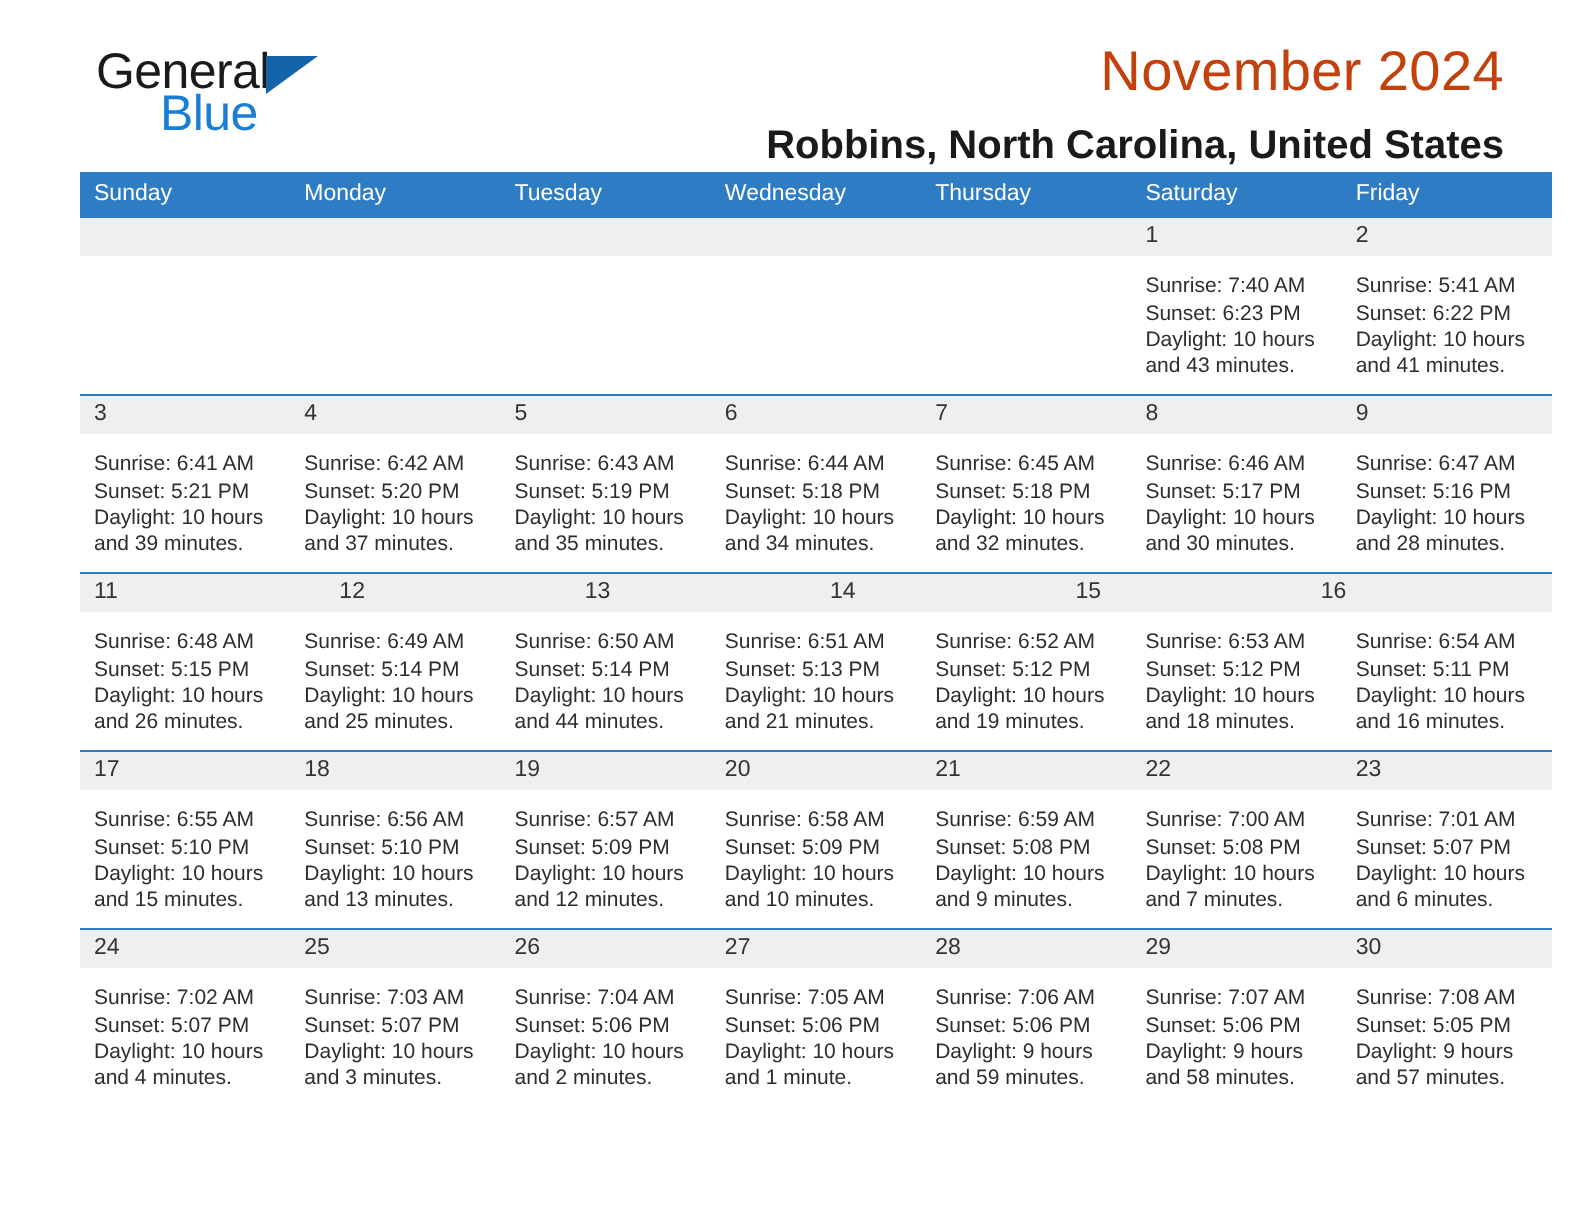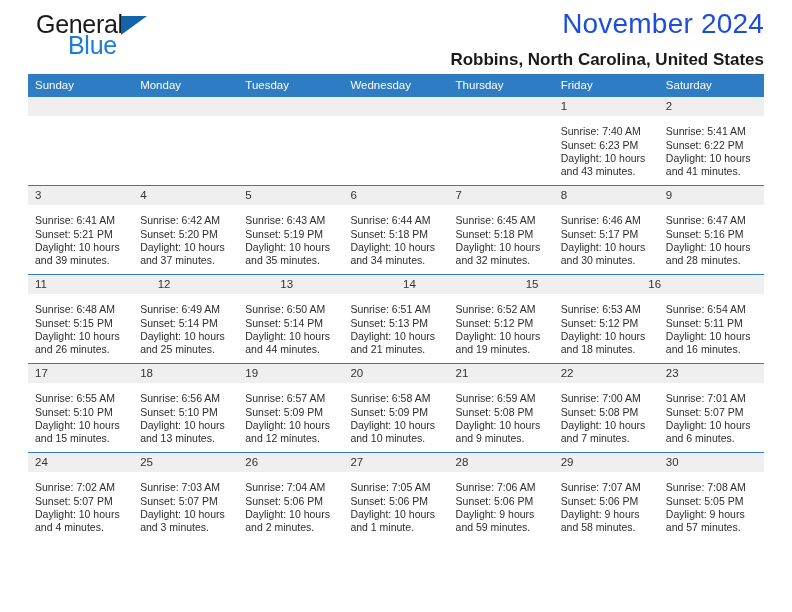--- a/index.html
+++ b/index.html
@@ -13,21 +13,21 @@
     background: #ffffff;
     font-family: "Liberation Sans", sans-serif;
     color: #222222;
     overflow: hidden;
   }
 
   .page {
     position: relative;
     width: 792px;
     height: 612px;
-    padding: 0;
+    padding: 12px;
   }
 
   
   .top {
     position: relative;
     height: 74px;
     margin: 0 28px;
   }
 
   .logo {
@@ -64,28 +64,28 @@
     margin-left: 32px;
     letter-spacing: -0.3px;
   }
 
   .title {
     position: absolute;
     right: 0;
     top: 8px;
     font-size: 28px;
     font-weight: normal;
-    color: #1d4ed8;
+    color: #c2410c;
     letter-spacing: 0.2px;
   }
   .subtitle {
     position: absolute;
     right: 0;
     top: 50px;
-    font-size: 17px;
+    font-size: 20px;
     font-weight: bold;
     color: #1a1a1a;
   }
 
   
   .calendar {
     margin: 0 28px;
     width: 736px;
   }
 
@@ -166,22 +166,22 @@
   </div>
 
   <div class="calendar">
 
     <div class="weekdays">
       <div class="weekday">Sunday</div>
       <div class="weekday">Monday</div>
       <div class="weekday">Tuesday</div>
       <div class="weekday">Wednesday</div>
       <div class="weekday">Thursday</div>
+      <div class="weekday">Saturday</div>
       <div class="weekday">Friday</div>
-      <div class="weekday">Saturday</div>
     </div>
 
     <div class="week">
       <div class="week-numbers">
         <div class="daynum"></div>
         <div class="daynum"></div>
         <div class="daynum"></div>
         <div class="daynum"></div>
         <div class="daynum"></div>
         <div class="daynum">1</div>

